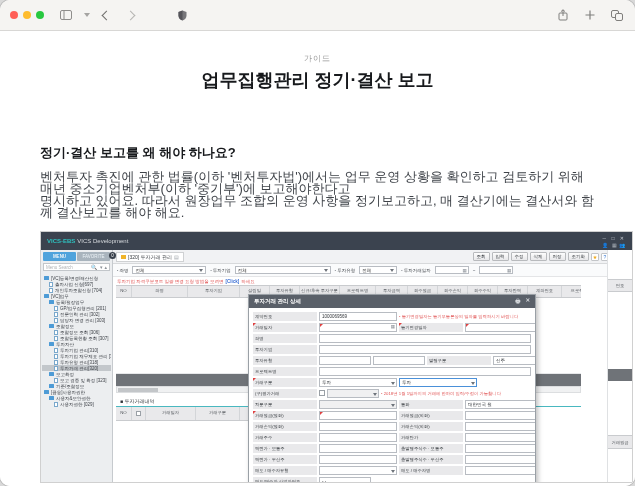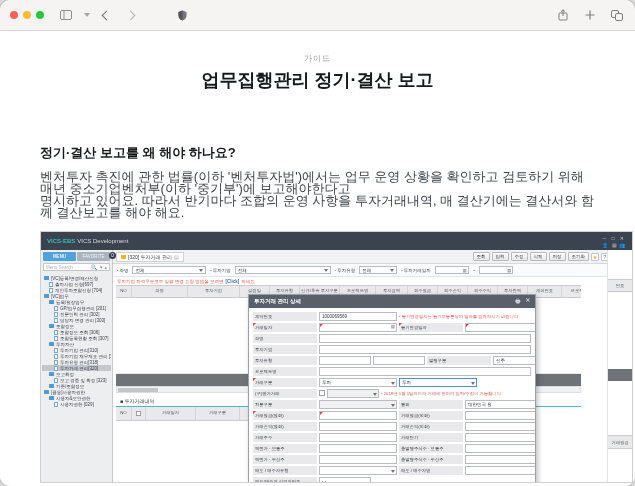--- a/index.html
+++ b/index.html
@@ -166,21 +166,21 @@
   </div>
 
   <div class="content">
     <div class="eyebrow">가이드</div>
     <div class="page-title">업무집행관리 정기·결산 보고</div>
 
     <div class="section">
       <h2>정기·결산 보고를 왜 해야 하나요?</h2>
       <div class="para" id="paragraph">
           <div>벤처투자 촉진에 관한 법률(이하 '벤처투자법')에서는 업무 운영 상황을 확인하고 검토하기 위해 매년 중소기업벤처부(이하 '중기부')에 보고해야한다고</div>
-          <div>명시하고 있어요. 따라서 반기마다 조합의 운영 사항을 투자거래내역, 매 결산기에는 결산서와 함께 결산보고를 해야 해요.</div>
+          <div>명시하고 있어요. 따라서 원장업무 조합의 운영 사항을 정기보고하고, 매 결산기에는 결산서와 함께 결산보고를 해야 해요.</div>
         </div>
     </div>
 
     <div class="vics">
       <div class="v-titlebar">
         <span class="v-brand">VICS-EBS</span>
         <span class="v-brand-sfx">VICS Development</span>
         <div class="v-tb-right">
           <span class="v-winctl">─ □ ✕</span>
           <span class="v-tb-icons">

